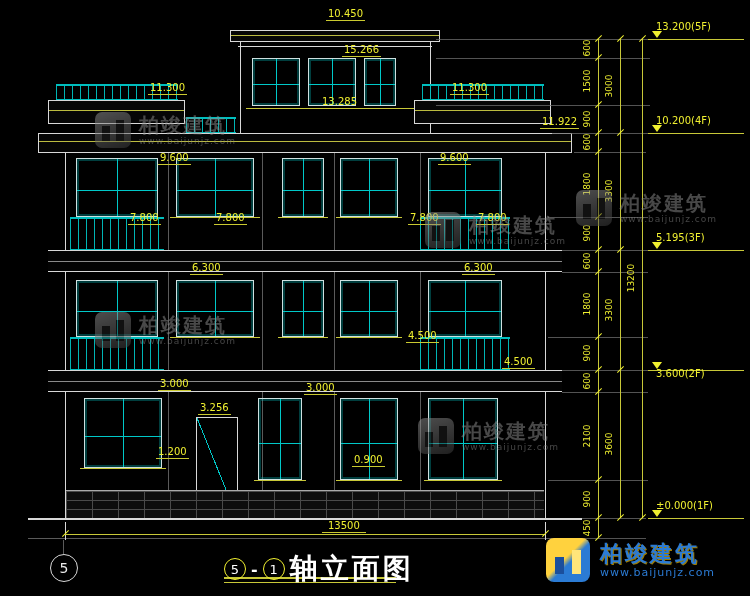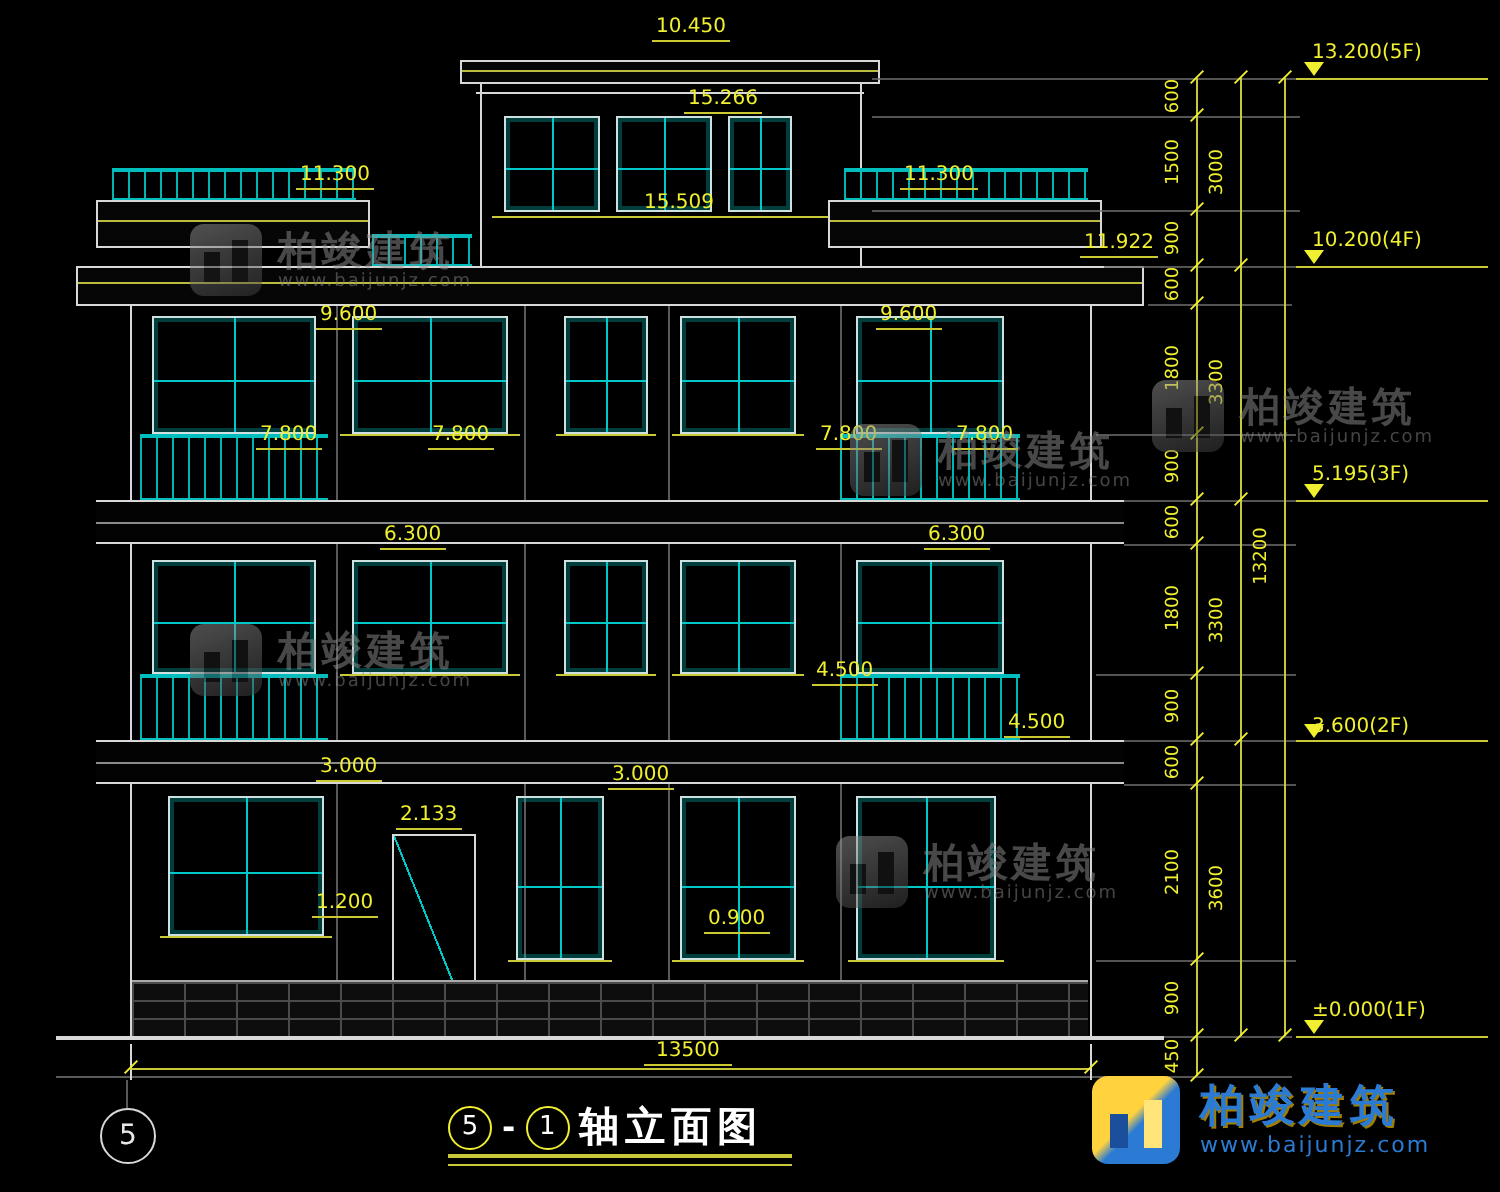--- a/index.html
+++ b/index.html
@@ -36,21 +36,21 @@
   .wm{position:absolute;display:flex;align-items:center;gap:8px;opacity:.5;z-index:6;}
   .wm-logo{width:36px;height:36px;border-radius:7px;background:linear-gradient(160deg,#9a9a9a,#3f3f3f);position:relative;flex:0 0 auto;}
   .wm-logo::before{content:"";position:absolute;left:7px;bottom:7px;width:8px;height:15px;background:#222;}
   .wm-logo::after{content:"";position:absolute;right:7px;bottom:7px;width:8px;height:21px;background:#222;}
   .wm-cn{font-size:20px;font-weight:bold;color:#909090;letter-spacing:2px;line-height:22px;}
   .wm-url{font-size:9px;color:#8a8a8a;letter-spacing:1px;}
   .title-wrap{position:absolute;left:224px;top:550px;display:flex;align-items:center;gap:5px;z-index:7;}
   .tbubble{width:20px;height:20px;border:1px solid #f0f030;border-radius:50%;color:#fff;font-size:13px;
            display:flex;align-items:center;justify-content:center;flex:0 0 auto;}
   .tdash{color:#fff;font-size:16px;font-weight:bold;}
-  .ttext{color:#fff;font-size:20px;font-weight:bold;letter-spacing:3px;}
+  .ttext{color:#fff;font-size:28px;font-weight:bold;letter-spacing:3px;}
   .gbubble{position:absolute;left:50px;top:554px;width:26px;height:26px;border:1px solid #d8d8d8;border-radius:50%;
            color:#e8e8e8;font-size:14px;display:flex;align-items:center;justify-content:center;z-index:7;}
   .footer{position:absolute;left:546px;top:538px;display:flex;align-items:center;gap:10px;z-index:7;}
   .flogo{width:44px;height:44px;border-radius:8px;background:linear-gradient(135deg,#ffd23e 45%,#2b7bd4 55%);position:relative;flex:0 0 auto;}
   .flogo::before{content:"";position:absolute;left:9px;bottom:8px;width:9px;height:17px;background:#1b4f9c;}
   .flogo::after{content:"";position:absolute;right:9px;bottom:8px;width:9px;height:24px;background:#ffe57a;}
   .f-cn{font-size:22px;font-weight:bold;color:#2b7bd4;letter-spacing:3px;line-height:24px;text-shadow:1px 1px 0 #a07d00;}
   .f-url{font-size:11px;color:#2b7bd4;letter-spacing:1px;}
 </style>
 </head>
@@ -119,36 +119,36 @@
   <div class="hl" style="left:184px;top:506px;width:66px"></div>
   <div class="hl" style="left:178px;top:512px;width:78px"></div>
 
   <div class="plinth" style="left:66px;top:490px;width:478px;height:28px"></div>
   <div class="hl" style="left:28px;top:518px;width:554px;height:2px"></div>
   <div class="hl gl" style="left:28px;top:538px;width:554px"></div>
 
   <div class="lab" style="left:326px;top:8px">10.450</div>
   <div class="lab" style="left:342px;top:44px">15.266</div>
   <div class="lab" style="left:148px;top:82px">11.300</div>
-  <div class="lab" style="left:320px;top:96px">15.509</div>
+  <div class="lab" style="left:320px;top:96px">13.285</div>
   <div class="lab" style="left:450px;top:82px">11.300</div>
   <div class="lab" style="left:540px;top:116px">11.922</div>
   <div class="lab" style="left:158px;top:152px">9.600</div>
   <div class="lab" style="left:438px;top:152px">9.600</div>
   <div class="lab" style="left:128px;top:212px">7.800</div>
   <div class="lab" style="left:214px;top:212px">7.800</div>
   <div class="lab" style="left:408px;top:212px">7.800</div>
   <div class="lab" style="left:476px;top:212px">7.800</div>
   <div class="lab" style="left:190px;top:262px">6.300</div>
   <div class="lab" style="left:462px;top:262px">6.300</div>
   <div class="lab" style="left:406px;top:330px">4.500</div>
   <div class="lab" style="left:502px;top:356px">4.500</div>
   <div class="lab" style="left:158px;top:378px">3.000</div>
   <div class="lab" style="left:304px;top:382px">3.000</div>
-  <div class="lab" style="left:198px;top:402px">2.133</div>
+  <div class="lab" style="left:198px;top:402px">3.256</div>
   <div class="lab" style="left:156px;top:446px">1.200</div>
   <div class="lab" style="left:352px;top:454px">0.900</div>
 
   <div class="vl" style="left:65px;top:522px;height:18px"></div>
   <div class="vl" style="left:545px;top:522px;height:18px"></div>
   <div class="hl yl" style="left:65px;top:534px;width:480px"></div>
   <i class="tick" style="left:61px;top:533px"></i>
   <i class="tick" style="left:541px;top:533px"></i>
   <div class="lab" style="left:322px;top:520px;background:#000;padding:0 6px">13500</div>
   <div class="vl gl" style="left:63px;top:540px;height:14px"></div>
@@ -221,21 +221,21 @@
   <div class="lvl-line" style="left:648px;top:133px;width:96px"></div>
   <div class="tri" style="left:652px;top:125px"></div>
   <div class="lvl-txt" style="left:656px;top:115px">10.200(4F)</div>
 
   <div class="lvl-line" style="left:648px;top:250px;width:96px"></div>
   <div class="tri" style="left:652px;top:242px"></div>
   <div class="lvl-txt" style="left:656px;top:232px">5.195(3F)</div>
 
   <div class="lvl-line" style="left:648px;top:370px;width:96px"></div>
   <div class="tri" style="left:652px;top:362px"></div>
-  <div class="lvl-txt" style="left:656px;top:358px">3.600(2F)</div>
+  <div class="lvl-txt" style="left:656px;top:368px">3.600(2F)</div>
 
   <div class="lvl-line" style="left:648px;top:518px;width:96px"></div>
   <div class="tri" style="left:652px;top:510px"></div>
   <div class="lvl-txt" style="left:656px;top:500px">±0.000(1F)</div>
 
   <div class="wm" style="left:95px;top:112px">
     <div class="wm-logo"></div>
     <div>
         <div class="wm-cn">柏竣建筑</div>
          <div class="wm-url">www.baijunjz.com</div>

